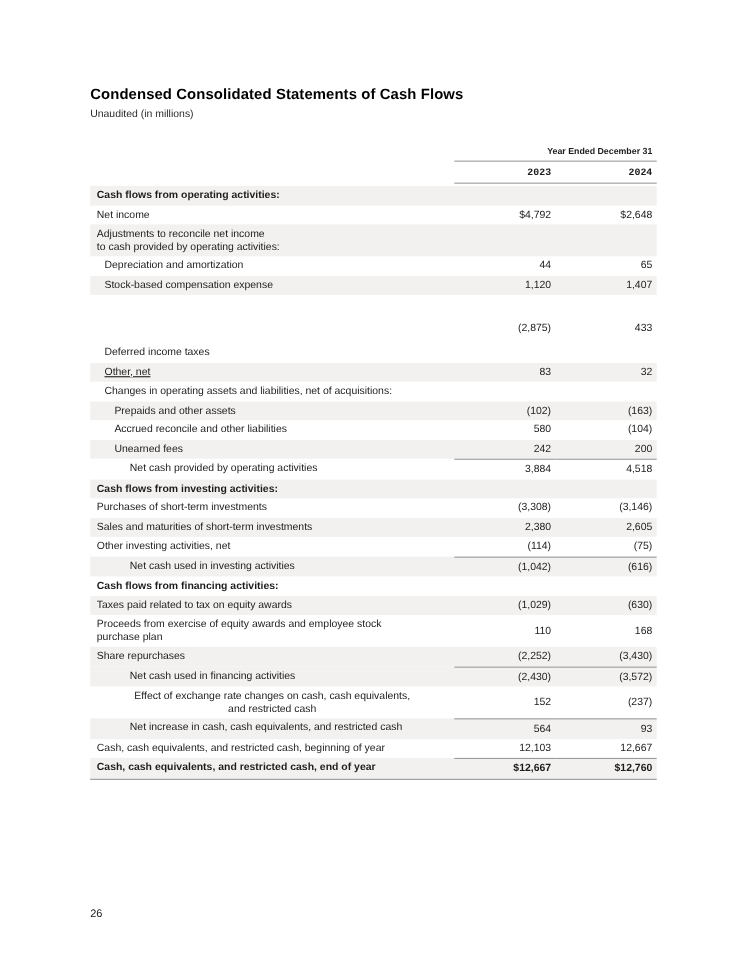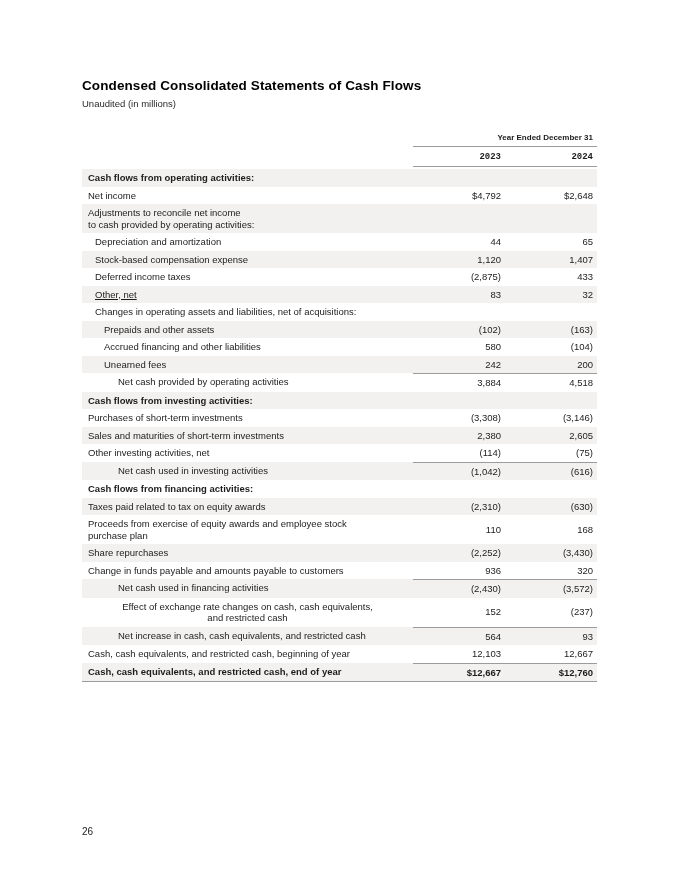--- a/index.html
+++ b/index.html
@@ -124,41 +124,41 @@
     <div class="cell label" style="padding-left: 13px;">Depreciation and amortization</div>
     <div class="cell val">44</div>
     <div class="cell val">65</div>
   </div>
           <div class="row shaded">
     <div class="cell label" style="padding-left: 13px;">Stock-based compensation expense</div>
     <div class="cell val">1,120</div>
     <div class="cell val">1,407</div>
   </div>
           <div class="row">
-    <div class="cell label" style="padding-left: 13px;">Deferred income taxes</div>
+    <div class="cell label" style="padding-left: 13px; margin-top: 44px;">Deferred income taxes</div>
     <div class="cell val">(2,875)</div>
     <div class="cell val">433</div>
   </div>
           <div class="row shaded">
     <div class="cell label" style="padding-left: 13px; text-decoration: underline;">Other, net</div>
     <div class="cell val">83</div>
     <div class="cell val">32</div>
   </div>
           <div class="row">
     <div class="cell label" style="padding-left: 13px;">Changes in operating assets and liabilities, net of acquisitions:</div>
     <div class="cell val"></div>
     <div class="cell val"></div>
   </div>
           <div class="row shaded">
     <div class="cell label" style="padding-left: 22px;">Prepaids and other assets</div>
     <div class="cell val">(102)</div>
     <div class="cell val">(163)</div>
   </div>
           <div class="row">
-    <div class="cell label" style="padding-left: 22px;">Accrued financing and other liabilities</div>
+    <div class="cell label" style="padding-left: 22px;">Accrued reconcile and other liabilities</div>
     <div class="cell val">580</div>
     <div class="cell val">(104)</div>
   </div>
           <div class="row shaded">
     <div class="cell label" style="padding-left: 22px;">Unearned fees</div>
     <div class="cell val">242</div>
     <div class="cell val">200</div>
   </div>
           <div class="row top-rule">
     <div class="cell label" style="padding-left: 36px;">Net cash provided by operating activities</div>
@@ -190,39 +190,34 @@
     <div class="cell val">(1,042)</div>
     <div class="cell val">(616)</div>
   </div>
           <div class="row bold">
     <div class="cell label" style="padding-left: 6px;">Cash flows from financing activities:</div>
     <div class="cell val"></div>
     <div class="cell val"></div>
   </div>
           <div class="row shaded">
     <div class="cell label" style="padding-left: 6px;">Taxes paid related to tax on equity awards</div>
-    <div class="cell val">(2,310)</div>
+    <div class="cell val">(1,029)</div>
     <div class="cell val">(630)</div>
   </div>
           <div class="row">
     <div class="cell label" style="padding-left: 6px;">Proceeds from exercise of equity awards and employee stock
 purchase plan</div>
     <div class="cell val">110</div>
     <div class="cell val">168</div>
   </div>
           <div class="row shaded">
     <div class="cell label" style="padding-left: 6px;">Share repurchases</div>
     <div class="cell val">(2,252)</div>
     <div class="cell val">(3,430)</div>
   </div>
-          <div class="row">
-    <div class="cell label" style="padding-left: 6px;">Change in funds payable and amounts payable to customers</div>
-    <div class="cell val">936</div>
-    <div class="cell val">320</div>
-  </div>
           <div class="row shaded top-rule">
     <div class="cell label" style="padding-left: 36px;">Net cash used in financing activities</div>
     <div class="cell val">(2,430)</div>
     <div class="cell val">(3,572)</div>
   </div>
           <div class="row">
     <div class="cell label" style="padding-left: 6px; text-align: center;">Effect of exchange rate changes on cash, cash equivalents,
 and restricted cash</div>
     <div class="cell val">152</div>
     <div class="cell val">(237)</div>

